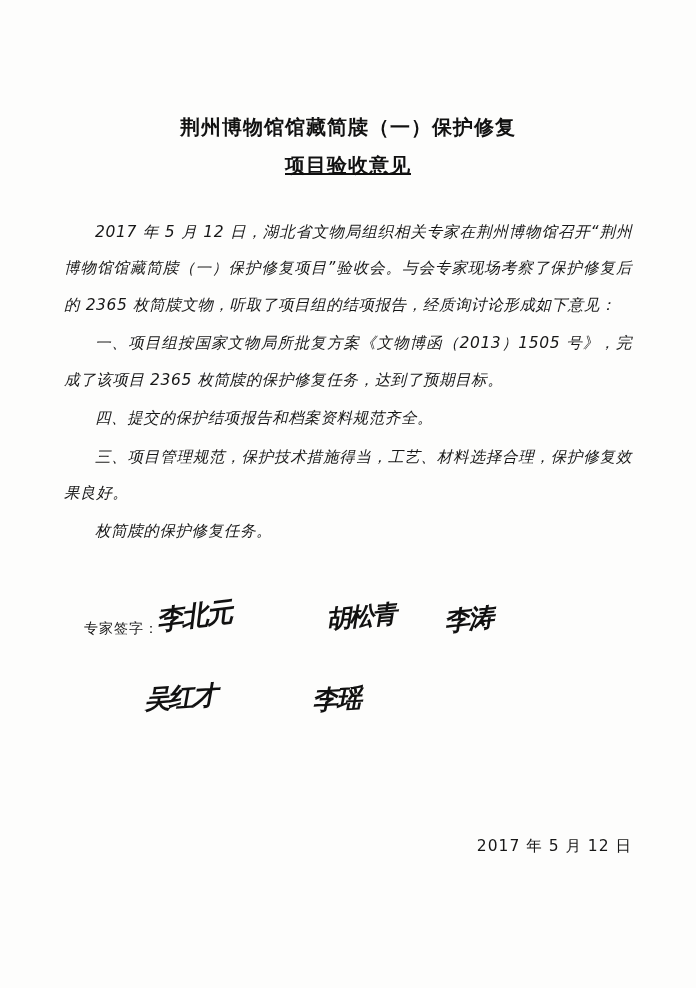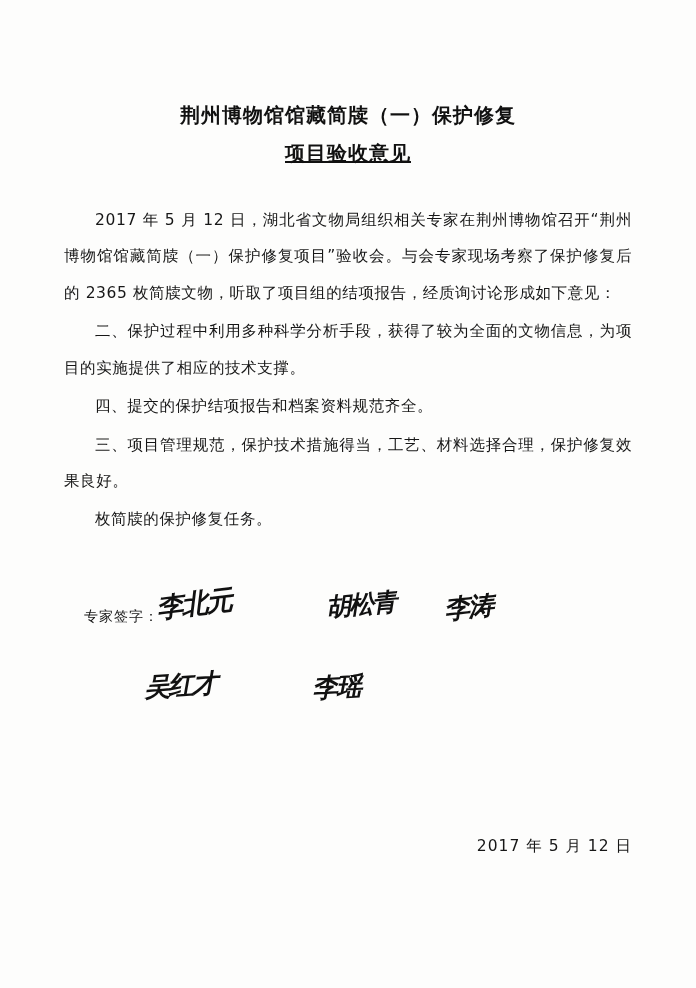--- a/index.html
+++ b/index.html
@@ -14,21 +14,21 @@
     font-family: "DejaVu Sans", "Liberation Sans", sans-serif;
     color: #1a1a1a;
     overflow: hidden;
   }
   .page {
     position: absolute;
     inset: 0;
     background: #fdfdfc;
   }
   .doc-title {
-    margin: 0;
+    margin: 12px;
     padding-top: 96px;
     text-align: center;
     font-size: 20px;
     font-weight: bold;
     letter-spacing: 1px;
     line-height: 1.9;
     color: #111;
     font-family: "DejaVu Sans", "Liberation Sans", sans-serif;
   }
   .doc-title .line2 {
@@ -39,20 +39,21 @@
     margin: 30px 64px 0 64px;
     font-size: 15.5px;
     line-height: 2.35;
     letter-spacing: 0.6px;
     color: #171717;
     text-align: justify;
   }
   .para {
     margin: 0 0 2px 0;
     text-indent: 2em;
+    font-style: italic;
   }
   .sign-block {
     margin: 48px 64px 0 64px;
     position: relative;
     height: 170px;
   }
   .sign-label {
     position: absolute;
     left: 0;
     top: 22px;
@@ -89,21 +90,21 @@
 
 <div class="page">
 
   <h1 class="doc-title">
     <span>荆州博物馆馆藏简牍（一）保护修复</span>
     <span class="line2">项目验收意见</span>
   </h1>
 
   <div class="body-text">
     <p class="para">2017 年 5 月 12 日，湖北省文物局组织相关专家在荆州博物馆召开“荆州博物馆馆藏简牍（一）保护修复项目”验收会。与会专家现场考察了保护修复后的 2365 枚简牍文物，听取了项目组的结项报告，经质询讨论形成如下意见：</p>
-    <p class="para">二、保护过程中利用多种科学分析手段，获得了较为全面的文物信息，为项目的实施提供了相应的技术支撑。</p>
+    <p class="para">一、项目组按国家文物局所批复方案《文物博函（2013）1505 号》，完成了该项目 2365 枚简牍的保护修复任务，达到了预期目标。</p>
     <p class="para">四、提交的保护结项报告和档案资料规范齐全。</p>
     <p class="para">三、项目管理规范，保护技术措施得当，工艺、材料选择合理，保护修复效果良好。</p>
     <p class="para">枚简牍的保护修复任务。</p>
   </div>
 
   <div class="sign-block">
     <span class="sign-label">专家签字：</span>
     <span class="sig sig-1">李北元</span>
     <span class="sig sig-2">胡松青</span>
     <span class="sig sig-3">李涛</span>

